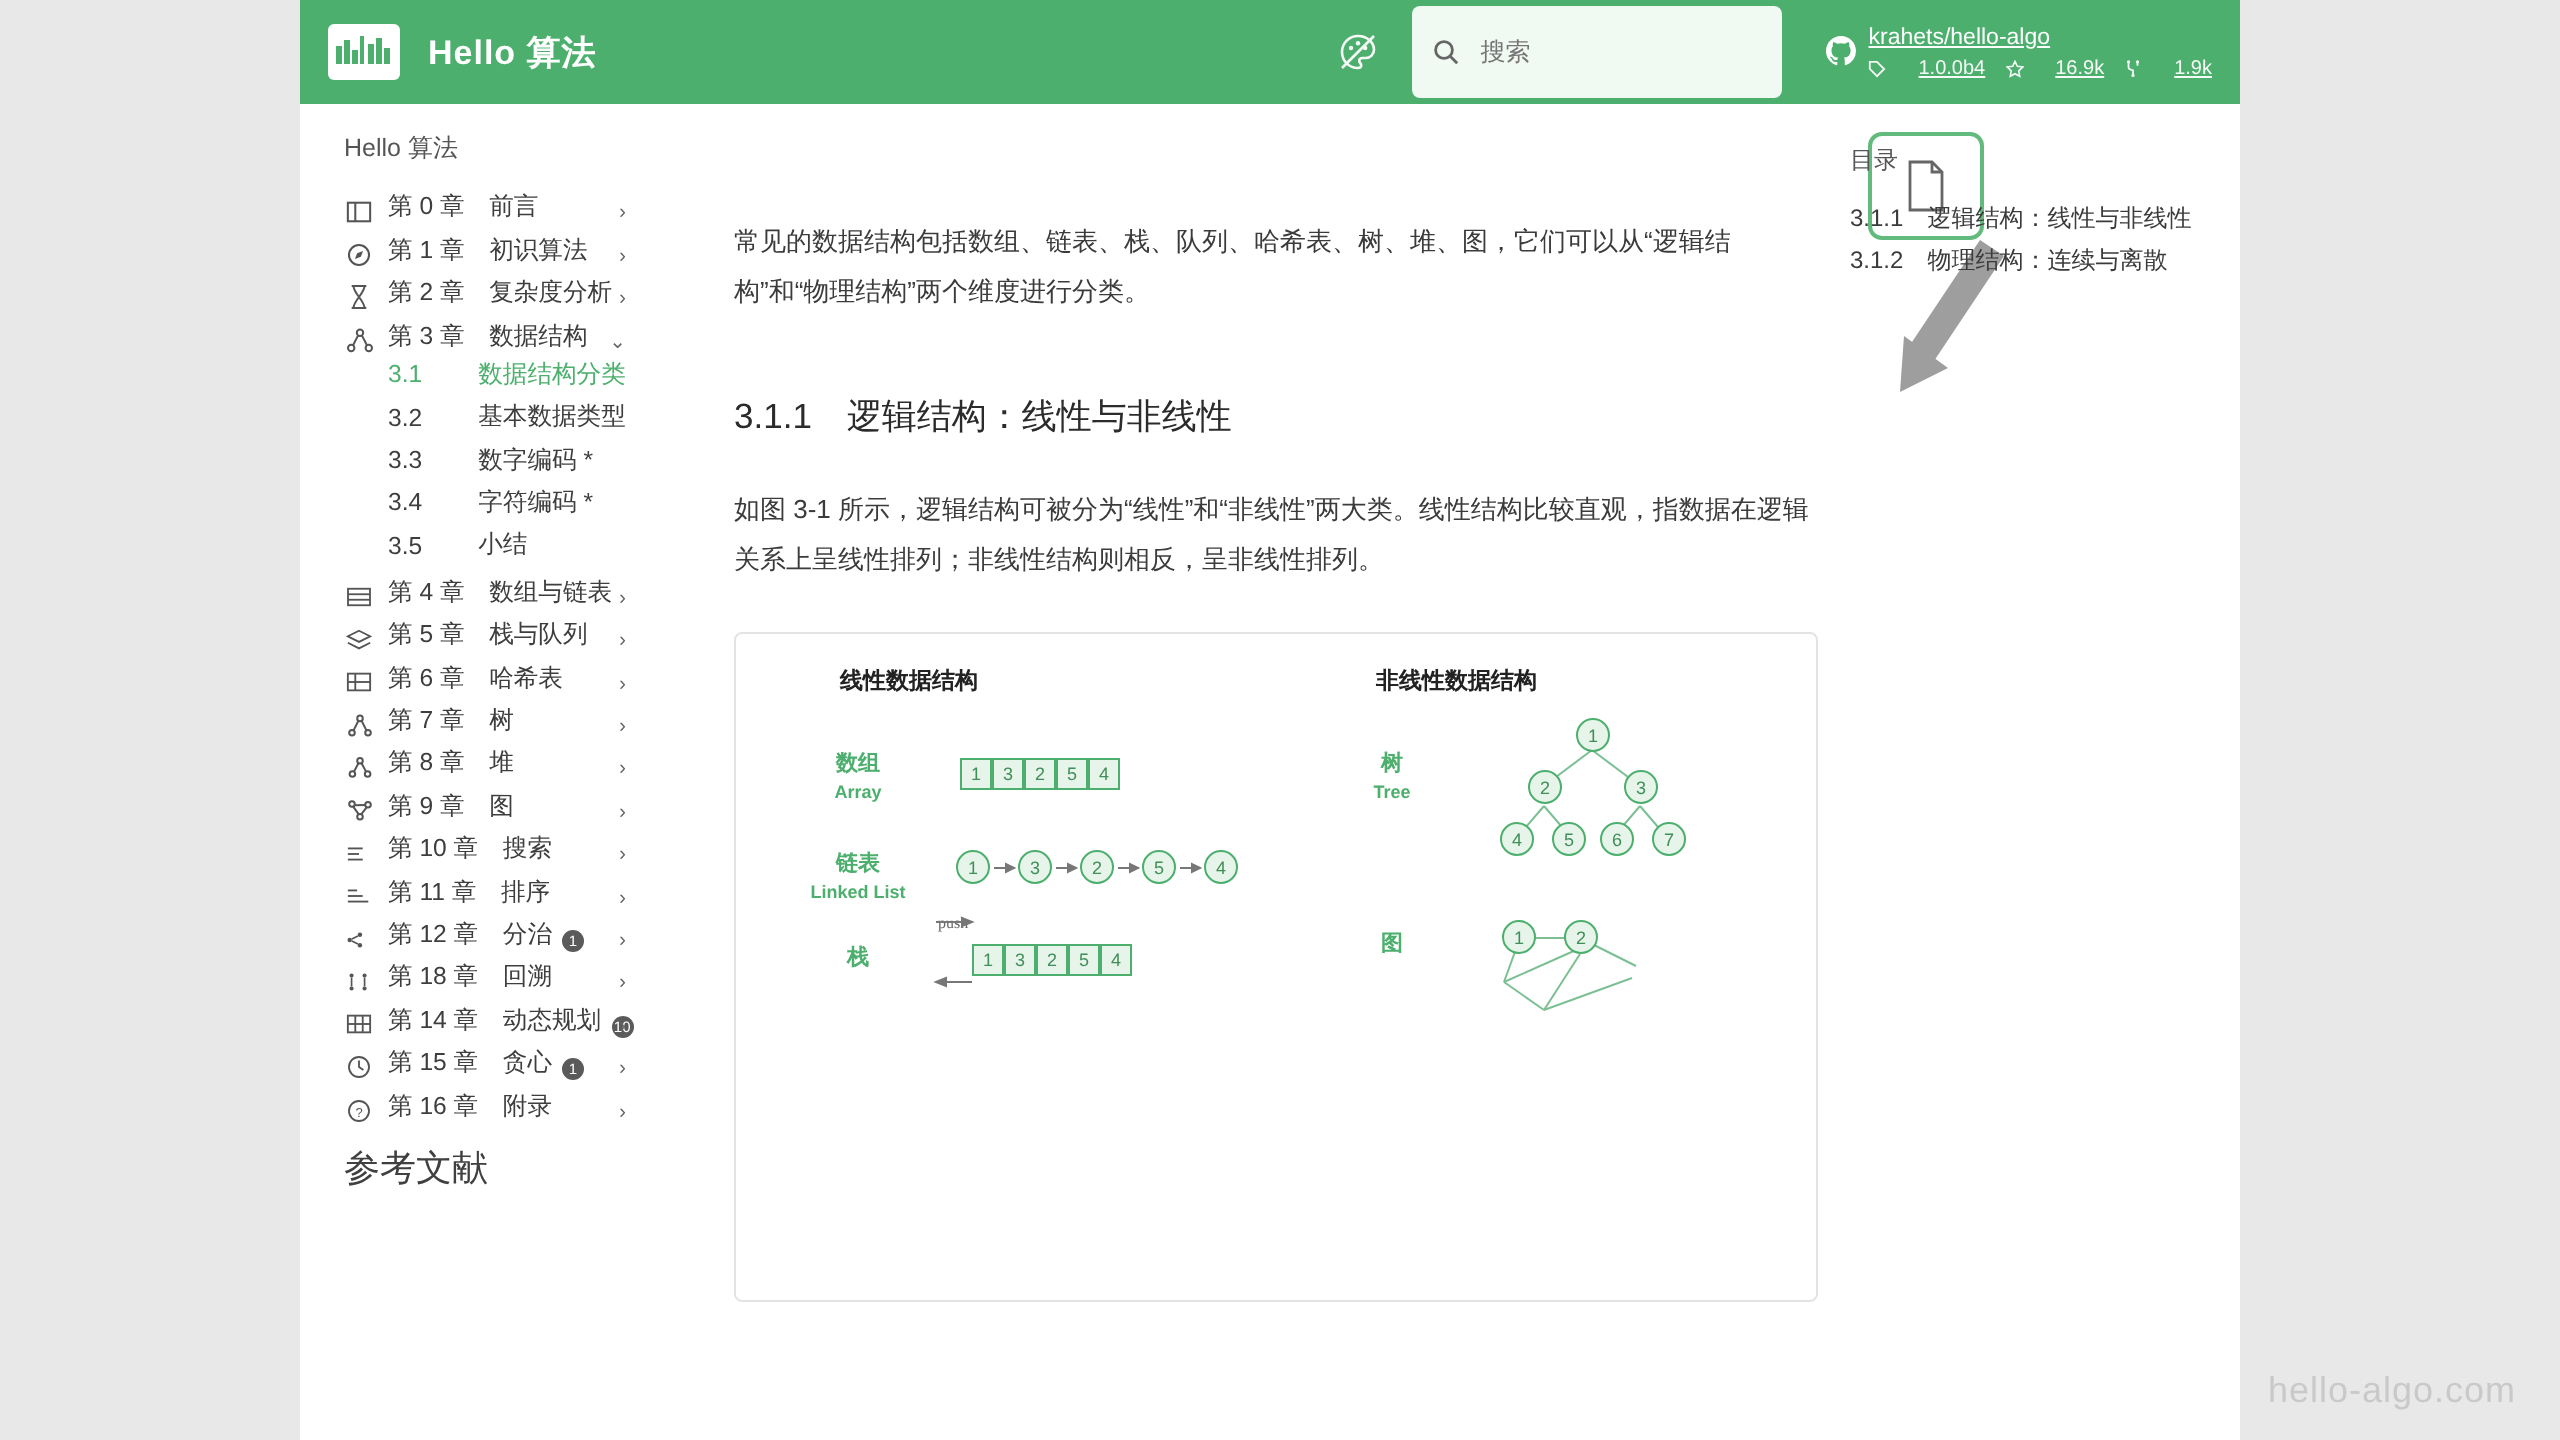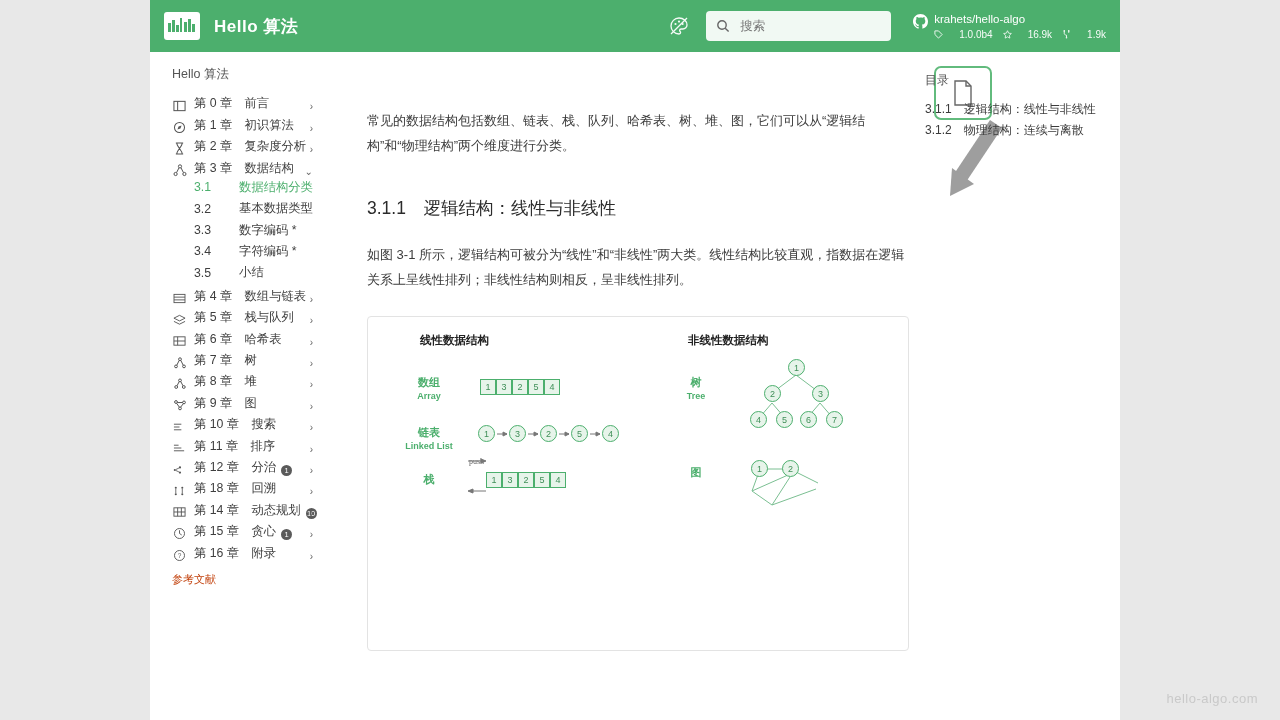--- a/index.html
+++ b/index.html
@@ -46,44 +46,45 @@
     letter-spacing: 0.5px;
   }
   .header-spacer { flex: 1; }
   .color-icon {
     width: 22px; height: 22px;
     margin-right: 16px;
     opacity: .95;
   }
   .search-wrap {
     width: 185px;
-    height: 30px;
+    height: 46px;
     background: rgba(255,255,255,0.92);
     border-radius: 4px;
     display: flex;
     align-items: center;
     padding: 0 10px;
     margin-right: 22px;
   }
   .search-wrap svg { flex: none; }
   .search-input {
     border: none;
     outline: none;
     background: transparent;
     font-size: 12.5px;
     color: #555;
     margin-left: 8px;
     width: 100%;
     font-family: "Liberation Sans", sans-serif;
   }
   .repo-block {
     display: flex;
-    align-items: flex-start;
+    align-items: center;
     color: #fff;
     font-size: 11.5px;
+    text-decoration: underline;
   }
   .gh-icon { margin-right: 6px; margin-top: 2px; }
   .repo-name { font-size: 11.5px; line-height: 14px; }
   .repo-stats {
     display: flex;
     gap: 10px;
     font-size: 10px;
     margin-top: 3px;
     opacity: .95;
   }
@@ -142,21 +143,21 @@
     height: 21.4px;
     display: flex;
     align-items: center;
     padding-left: 22px;
     font-size: 12.3px;
     color: #3e3e3e;
     gap: 20px;
   }
   .sub-item.active { color: #4caf6d; }
   .sub-item .num { margin-right: 8px; }
-  .ref-link { margin-top: 10px; font-size: 11px; color:#c2410c;}
+  .ref-link { margin-top: 10px; font-size: 18px; color:#404040;}
   
   .content {
     flex: 1;
     padding: 18px 0 0 32px;
     position: relative;
   }
   h1.page-title {
     font-size: 24px;
     font-weight: normal;
     color: #2b2b2b;
@@ -287,21 +288,21 @@
   }
   .stack-arrow-lbl {
     position: absolute;
     font-size: 8px;
     color: #666;
   }
   
   .brand-wm {
     position: absolute;
     right: 22px; bottom: 14px;
-    font-size: 13px;
+    font-size: 18px;
     color: #c9c9c9;
     letter-spacing: .5px;
   }
 </style>
 </head>
 <body>
 
 <div class="page">
   <div class="browser">
 

